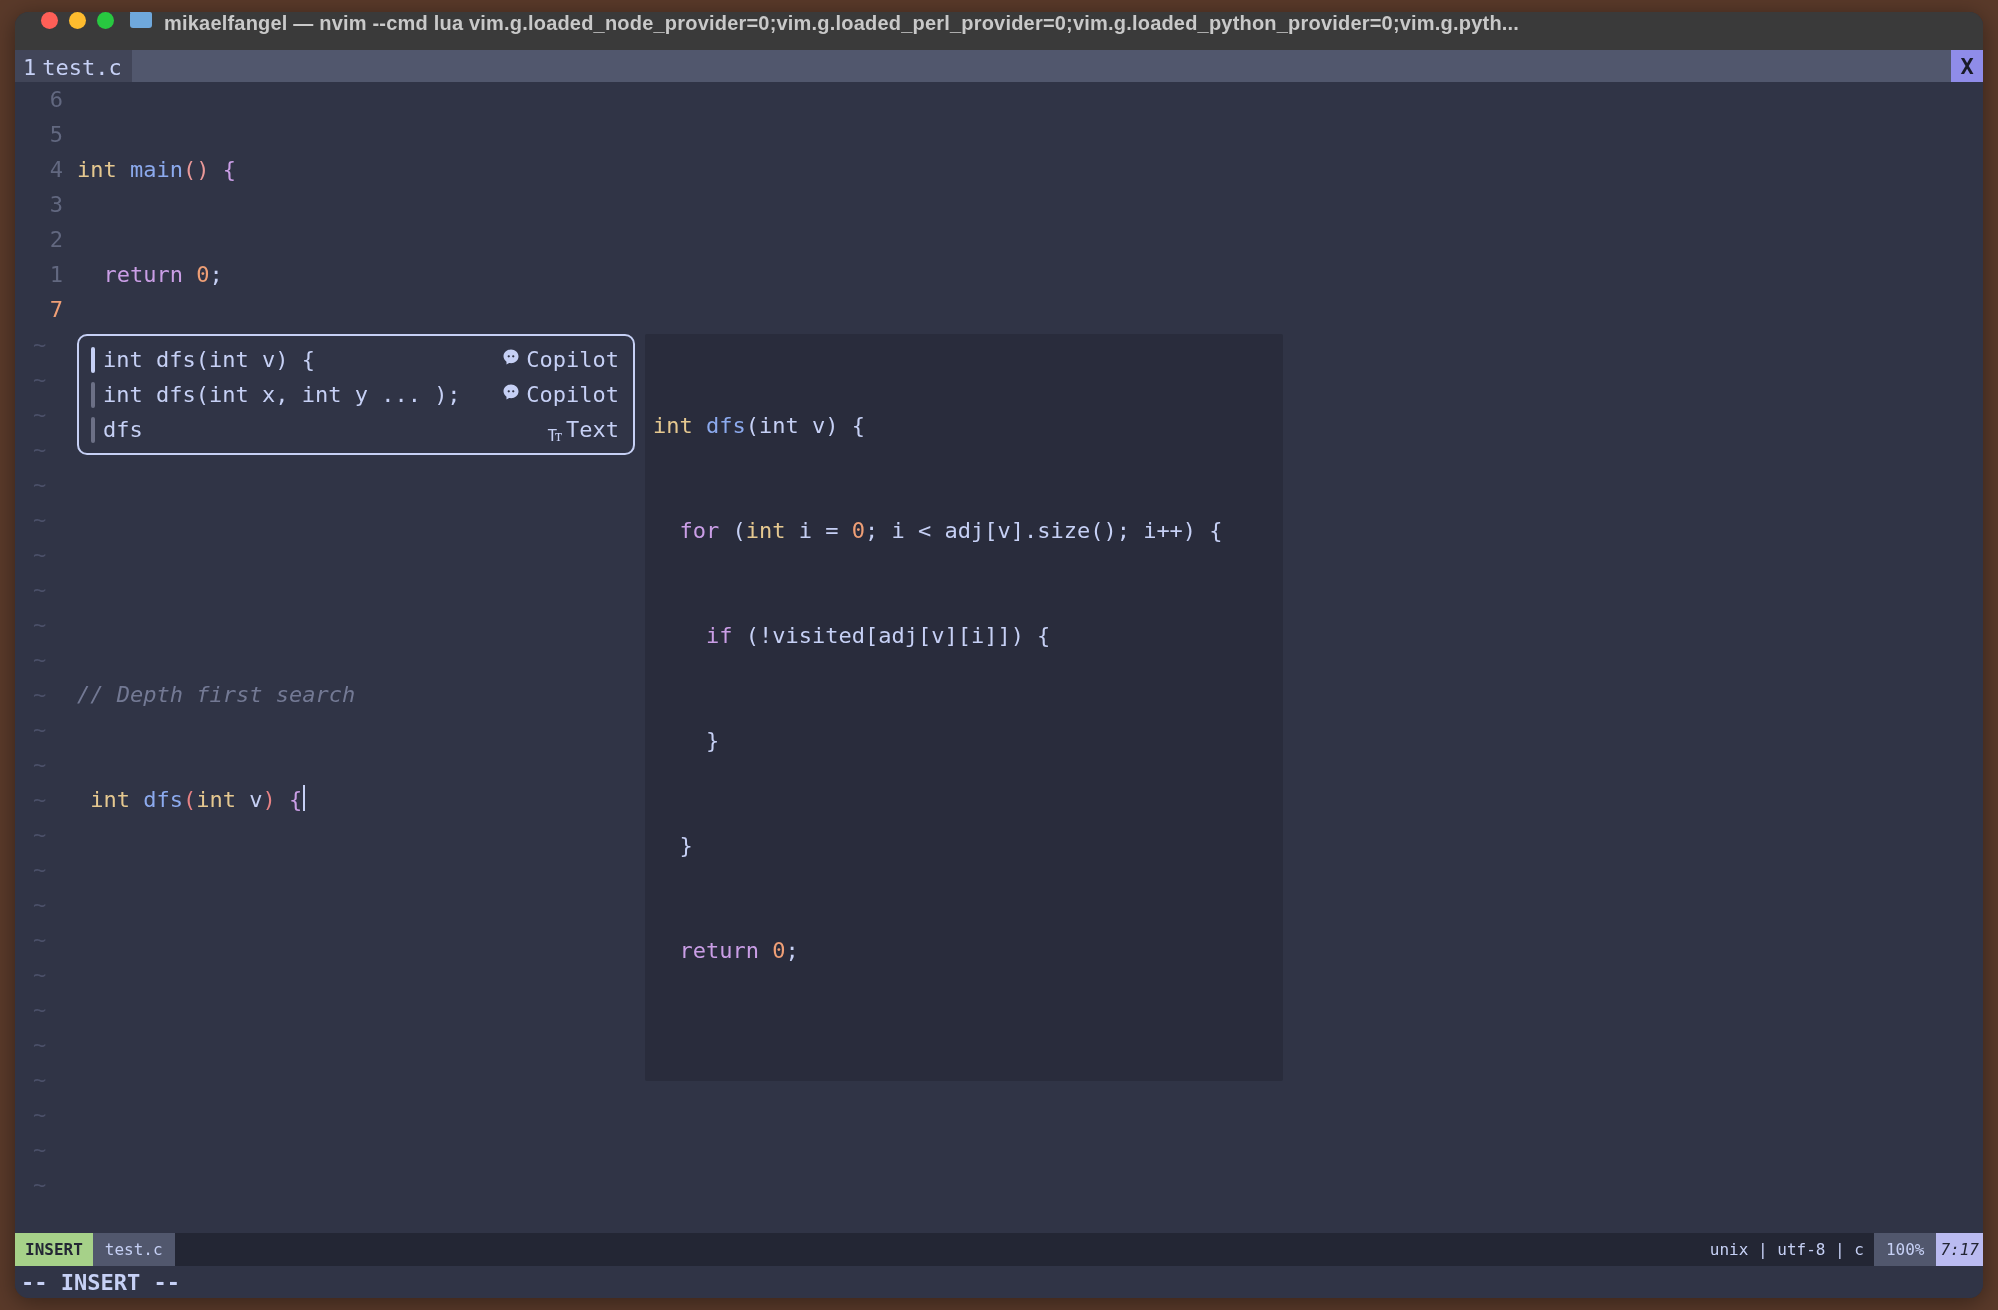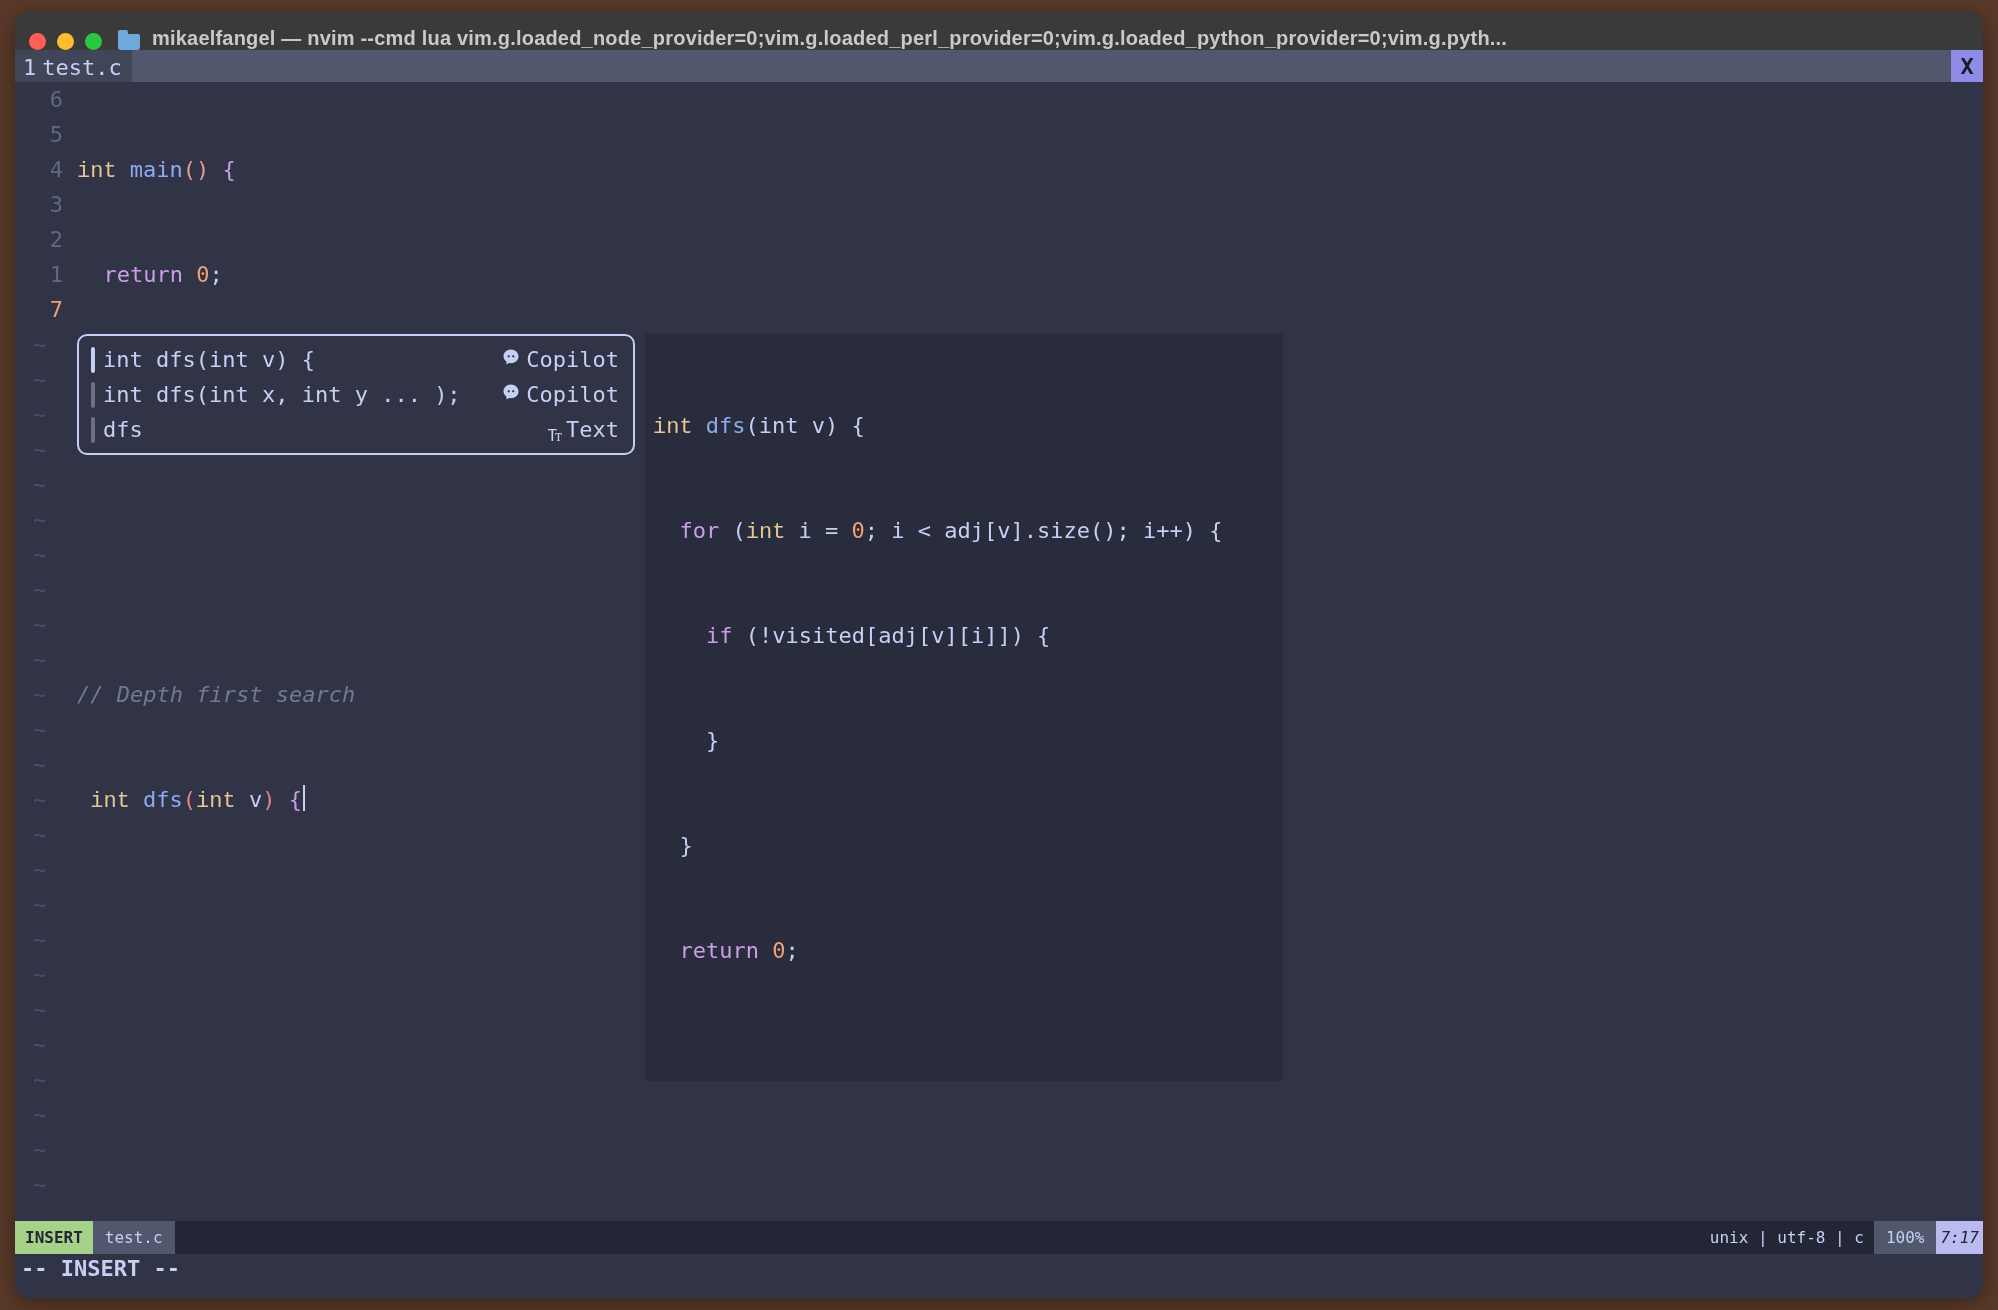--- a/index.html
+++ b/index.html
@@ -64,22 +64,22 @@
     box-shadow: 0 4px 24px rgba(0,0,0,0.4);
     display: flex;
     flex-direction: column;
   }
 
   
   .titlebar {
     height: 38px;
     background: var(--titlebar-bg);
     display: flex;
-    align-items: flex-end;
-    padding: 0 14px;
+    align-items: flex-start;
+    padding: 0 26px;
     gap: 12px;
     font-size: 20px;
     color: var(--titlebar-fg);
     flex: 0 0 auto;
     overflow: hidden;
     white-space: nowrap;
   }
   .traffic-lights { display:flex; gap:11px; align-items:center; }
   .tl { width: 17px; height: 17px; border-radius: 50%; }
   .tl-red { background: var(--tl-red); }
@@ -162,21 +162,21 @@
   }
   .gutter .cur { color: var(--linenr-cur); }
   .codelines {
     position:absolute;
     left: 62px; top:0; right:0;
     color: var(--fg);
     white-space: pre;
   }
   .codelines .cl { height:35px; }
 
-  .tok-kw-type { color: var(--yellow); font-family: Liberation Mono, monospace; }
+  .tok-kw-type { color: var(--yellow); }
   .tok-fn { color: var(--blue); }
   .tok-paren { color: var(--salmon); }
   .tok-paren2 { color: var(--red); }
   .tok-brace { color: var(--purple); }
   .tok-return { color: var(--purple); }
   .tok-num { color: var(--orange); }
   .tok-punct { color: var(--fg); }
   .tok-comment { color: var(--comment); font-style: italic; }
   .tok-var { color: var(--fg); }
   .tok-bool { color: var(--orange); }
@@ -288,27 +288,27 @@
   .sb-pos {
     background: var(--status-pos-bg);
     color: var(--status-green-fg);
     padding: 2px 4px;
     display:flex; align-items:center;
     font-weight: 500;
     font-style: italic;
   }
 
   .cmdline {
-    height: 44px;
+    height: 32px;
     background: var(--bg);
     color: var(--mode-fg);
     font-size: 22px;
     padding: 2px 6px;
     font-weight: 700;
-    display:flex; 
+    display:flex; align-items:center;
     flex: 0 0 auto;
   }
 </style>
 </head>
 <body>
 
 <div class="window">
 
   <div class="titlebar">
     <div class="traffic-lights">

